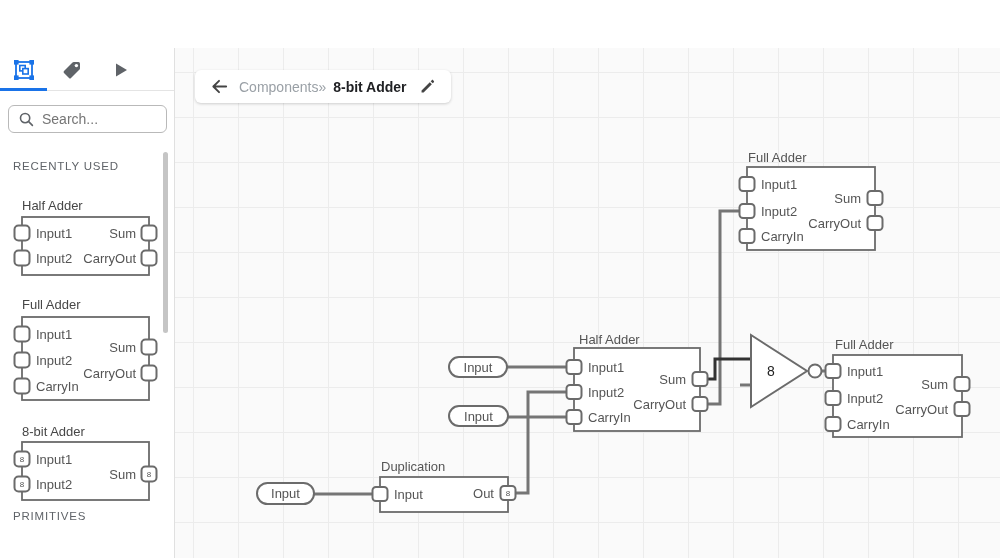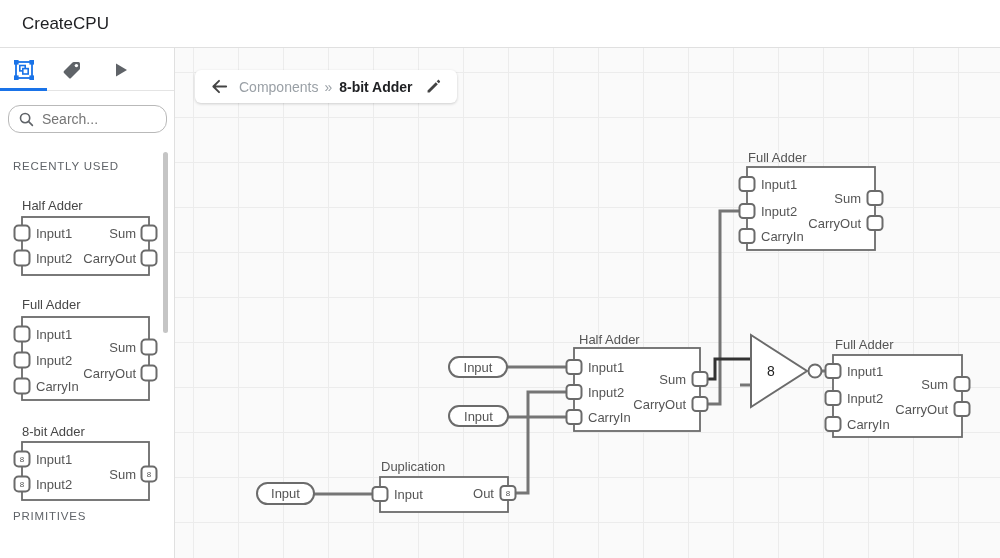--- a/index.html
+++ b/index.html
@@ -16,21 +16,21 @@
   
   .sidebar { position:absolute; left:0; top:48px; width:175px; height:510px;
              background:#fff; border-right:1px solid #e0e0e0; z-index:4; }
   .tabs { position:absolute; left:0; top:0; width:174px; height:43px;
           border-bottom:1px solid #e4e4e4; display:flex; }
   .tab { width:48px; height:43px; border:none; background:transparent; cursor:pointer;
          display:flex; align-items:center; justify-content:center; }
   .tab-underline { position:absolute; left:0; top:40px; width:47px; height:3px;
                    background:#1a73e8; }
   .searchbox { position:absolute; left:8px; top:57px; width:159px; height:28px;
-               border:1px solid #b9b9b9; border-radius:12px; background:#fff;
+               border:1px solid #b9b9b9; border-radius:6px; background:#fff;
                display:flex; align-items:center; }
   .searchbox svg { margin-left:9px; flex:none; }
   .searchbox input { border:none; outline:none; width:110px; margin-left:8px;
                      font-size:14px; color:#444; background:transparent;
                      font-family:"Liberation Sans","DejaVu Sans",sans-serif; }
   .searchbox input::placeholder { color:#757575; }
   .section-hdr { position:absolute; left:13px; font-size:11.5px; font-weight:400;
                  letter-spacing:0.8px; color:#5f6368; }
   .item-name { position:absolute; left:22px; font-size:13px; color:#474747; }
   .preview-svg { position:absolute; left:0; }
@@ -44,21 +44,21 @@
                               linear-gradient(90deg,#ececec 1px, transparent 1px);
             background-size:45px 45px; background-position:18px 24px; }
   .wires-svg { position:absolute; left:175px; top:48px; z-index:2; }
 
   
   .crumb { position:absolute; left:195px; top:70px; height:33px; z-index:6;
            background:#fff; border-radius:6px; box-shadow:0 1px 3px rgba(0,0,0,0.18);
            display:flex; align-items:center; padding:0 12px; font-size:14px; }
   .crumb .back { border:none; background:transparent; cursor:pointer; width:24px; height:24px;
                  display:flex; align-items:center; justify-content:center; margin-right:8px; }
-  .crumb .parent { color:#9aa0a6; margin-right:6px; cursor:pointer; }
+  .crumb .parent { color:#9aa0a6; margin-right:0; cursor:pointer; }
   .crumb .sep { color:#9aa0a6; margin-right:7px; }
   .crumb .current { color:#202124; font-weight:600; margin-right:10px; }
   .crumb .edit { border:none; background:transparent; cursor:pointer; width:22px; height:22px;
                  display:flex; align-items:center; justify-content:center; }
 
   
   text { font-family:"Liberation Sans","DejaVu Sans",sans-serif; }
   .node-title { font-size:13px; fill:#555; }
   .port-lbl   { font-size:13px; fill:#555; }
   .bus-num    { font-size:8px; fill:#555; }
@@ -67,23 +67,20 @@
   .wire  { fill:none; stroke:#757575; stroke-width:3; }
   .wire-dark { fill:none; stroke:#333; stroke-width:3; }
   .pill  { fill:#fff; stroke:#6b6b6b; stroke-width:2; }
   .pill-lbl { font-size:13px; fill:#555; text-anchor:middle; }
 </style>
 </head>
 <body>
 
 <div class="page">
 
-  <div class="header">
-    <div class="title">CreateCPU</div>
-  </div>
 
   <div class="canvas"></div>
 
   <div class="sidebar">
     <div class="tabs">
       <button class="tab">
         <svg width="20" height="20" viewBox="0 0 20 20">
           <rect x="2" y="2" width="16" height="16" fill="none" stroke="#1a73e8" stroke-width="1.8"></rect>
           <rect x="0" y="0" width="4.6" height="4.6" fill="#1a73e8"></rect>
           <rect x="15.4" y="0" width="4.6" height="4.6" fill="#1a73e8"></rect>

